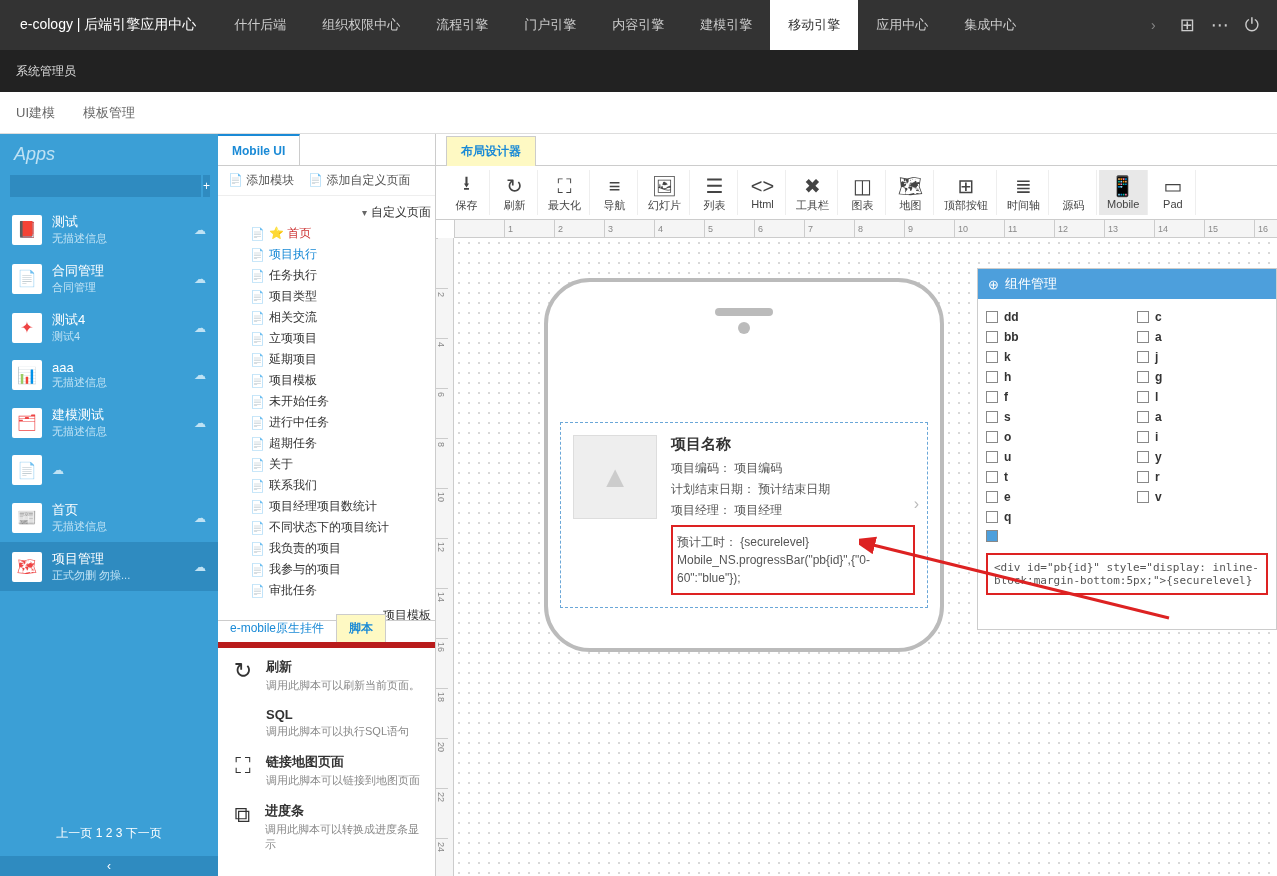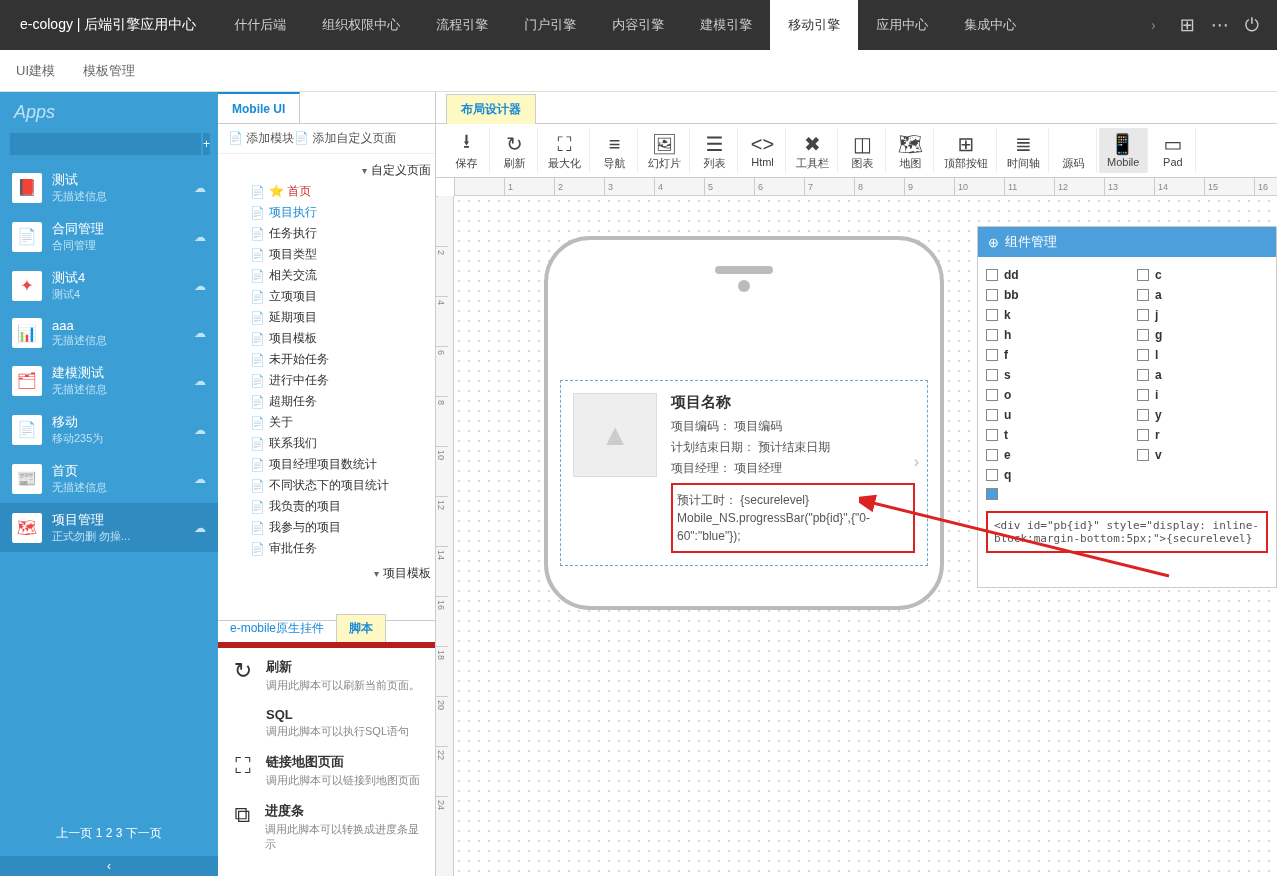--- a/index.html
+++ b/index.html
@@ -28,21 +28,21 @@
 .appitem .ico { width:30px; height:30px; background:#fff; margin-right:10px; border-radius:2px; display:flex; align-items:center; justify-content:center; color:#e44; font-size:16px; }
 .appitem .lbl { flex:1; }
 .appitem .lbl .t { font-size:13px; }
 .appitem .lbl .d { font-size:11px; color:#bfe2f4; }
 .appitem .cloud { color:#bfe2f4; }
 .pager { text-align:center; padding:10px 0 14px; color:#fff; }
 .collapse { background:#2f8bc0; height:20px; display:flex; align-items:center; justify-content:center; cursor:pointer; }
 .mid { width:218px; border-right:1px solid #ccc; display:flex; flex-direction:column; }
 .mid-tab { height:32px; border-bottom:1px solid #ccc; display:flex; }
 .mid-tab .t { padding:0 14px; display:flex; align-items:center; border-right:1px solid #ccc; background:#fff; color:#1a8ad6; font-weight:bold; font-size:12px; border-top:2px solid #1a8ad6; cursor:pointer; }
-.mid-tools { padding:6px 10px; border-bottom:1px solid #eee; font-size:12px; color:#555; display:flex; }
+.mid-tools { padding:6px 10px; border-bottom:1px solid #eee; font-size:12px; color:#555; display:flex; gap:14px; }
 .mid-tools span{cursor:pointer;}
 .tree { flex:1; overflow:auto; padding:6px 4px 6px 10px; font-size:12px; }
 .tree .grp { margin-bottom:4px;text-align:right; }
 .tree .hdr { cursor:pointer; padding:2px 0; }
 .tree .hdr::before { content:"▾"; margin-right:4px; font-size:10px; color:#666; }
 .tree .node { padding:2px 0 2px 22px; cursor:pointer; display:flex; align-items:center; gap:4px; }
 .tree .node .fi { color:#e89a2e; }
 .tree .node.sel { color:#1a8ad6; }
 .tree .node.star { color:#c33; }
 .mid-bottabs { border-top:1px solid #ccc; border-bottom:6px solid #b91c1c; display:flex; height:28px; align-items:flex-end; }
@@ -104,20 +104,23 @@
         <div class="topnav-item">应用中心</div>
         <div class="topnav-item">集成中心</div>
       </div>
     <span class="chev">›</span>
     <div class="topicons">
       <span>⊞</span>
       <span>⋯</span>
       <span>⏻</span>
     </div>
   </div>
+  <div class="userbar">
+      <span>系统管理员</span>
+    </div>
   <div class="subnav">
       <div class="subnav-item">UI建模</div>
       <div class="subnav-item">模板管理</div>
     </div>
   <div class="content">
 
     <div class="sidebar">
       <div class="apps-hd">Apps</div>
       <div class="apps-search">
         <input placeholder="" style="">
@@ -159,24 +162,20 @@
           <div class="appitem">
             <div class="ico">🗂</div>
             <div class="lbl">
               <div class="t">建模测试</div>
               <div class="d">无描述信息</div>
             </div>
             <div class="cloud">☁</div>
           </div>
           <div class="appitem">
             <div class="ico">📄</div>
-            <div class="lbl">
-              <div class="t">移动</div>
-              <div class="d">移动235为</div>
-            </div>
             <div class="cloud">☁</div>
           </div>
           <div class="appitem">
             <div class="ico">📰</div>
             <div class="lbl">
               <div class="t">首页</div>
               <div class="d">无描述信息</div>
             </div>
             <div class="cloud">☁</div>
           </div>

